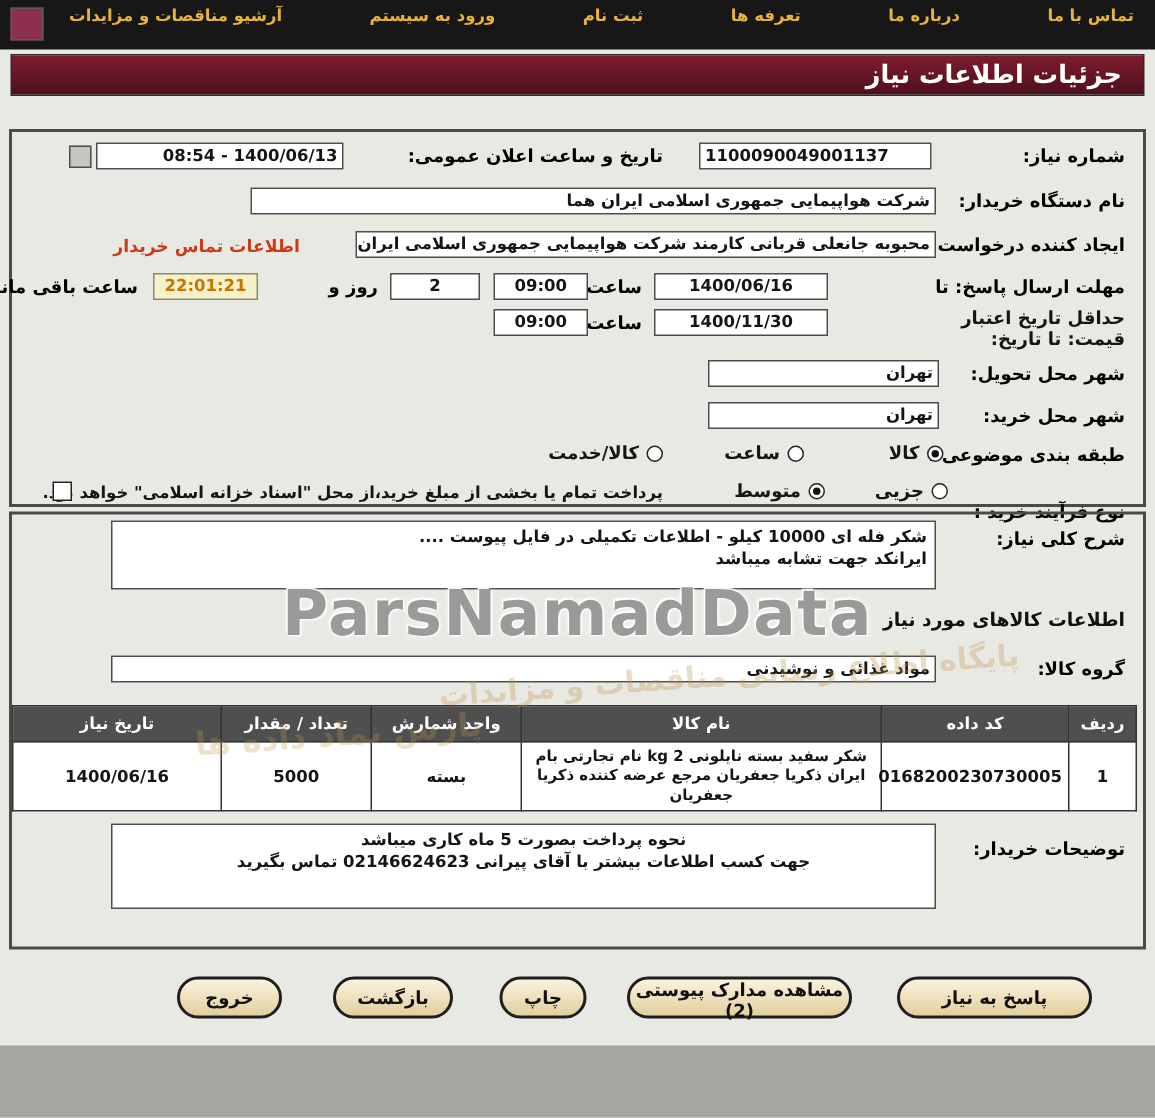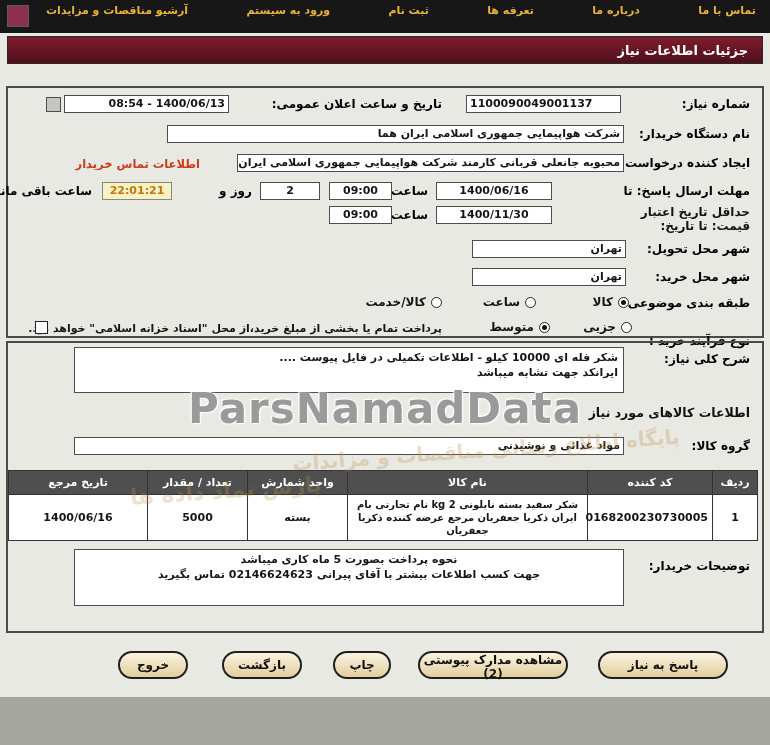--- a/index.html
+++ b/index.html
@@ -11,21 +11,21 @@
   }
   
   .top-strip { position:absolute; top:0; left:0; width:770px; height:33px; background:#171717; }
   .logo-box { position:absolute; top:5px; left:7px; width:22px; height:22px; background:#8d2f4f; border:1px solid #5a5a5a; }
   .top-menu { position:absolute; top:4px; right:14px; left:46px; display:flex; direction:rtl; justify-content:space-between; align-items:center; }
   .menu-item { color:#e8b33c; font-size:11px; font-weight:bold; cursor:pointer; white-space:nowrap; }
   
   .title-bar { position:absolute; top:36px; left:7px; width:756px; height:28px;
     background:linear-gradient(#7e1c2e,#4e0f1c); border:1px solid #2a2a2a;
     display:flex; align-items:center; justify-content:flex-end; padding:0 14px; }
-  .title-text { color:#fff; font-weight:bold; font-size:13px; direction:rtl; }
+  .title-text { color:#fff; font-weight:bold; font-size:17px; direction:rtl; }
   
   .panel { position:absolute; left:6px; width:758px; border:2px solid #4a4a4a; background:transparent; }
   #panelA { top:86px; height:252px; }
   #panelB { top:341px; height:292px; }
   .frm-row { position:absolute; left:2px; right:2px; height:22px; }
   .f-lbl { position:absolute; top:3px; font-size:12px; font-weight:bold; color:#000000; direction:rtl; white-space:nowrap; }
   .f-lbl2 { position:absolute; top:0; font-size:12px; font-weight:bold; color:#151515; direction:rtl; text-align:right; line-height:14px; white-space:nowrap; }
   .f-inp { position:absolute; top:1px; height:18px; background:#fff; border:1px solid #4d4d4d;
     font-size:11px; font-weight:bold; line-height:16px; color:#151515; padding:0 3px;
     overflow:hidden; white-space:nowrap; }
@@ -187,25 +187,25 @@
       <col style="width:45px">
         <col style="width:125px">
         <col style="width:240px">
       <col style="width:100px">
         <col style="width:100px">
         <col style="width:139px">
     </colgroup>
     <thead>
       <tr>
         <th>ردیف</th>
-        <th>کد کننده</th>
+        <th>کد داده</th>
         <th>نام کالا</th>
         <th>واحد شمارش</th>
         <th>تعداد / مقدار</th>
-        <th>تاریخ مرجع</th>
+        <th>تاریخ نیاز</th>
       </tr>
     </thead>
     <tbody>
       <tr>
         <td>1</td>
         <td>0168200230730005</td>
         <td class="name-cell">شکر سفید بسته نایلونی 2 kg نام تجارتی بام ایران ذکریا جعفریان مرجع عرضه کننده ذکریا جعفریان</td>
         <td>بسته</td>
         <td>5000</td>
         <td>1400/06/16</td>

